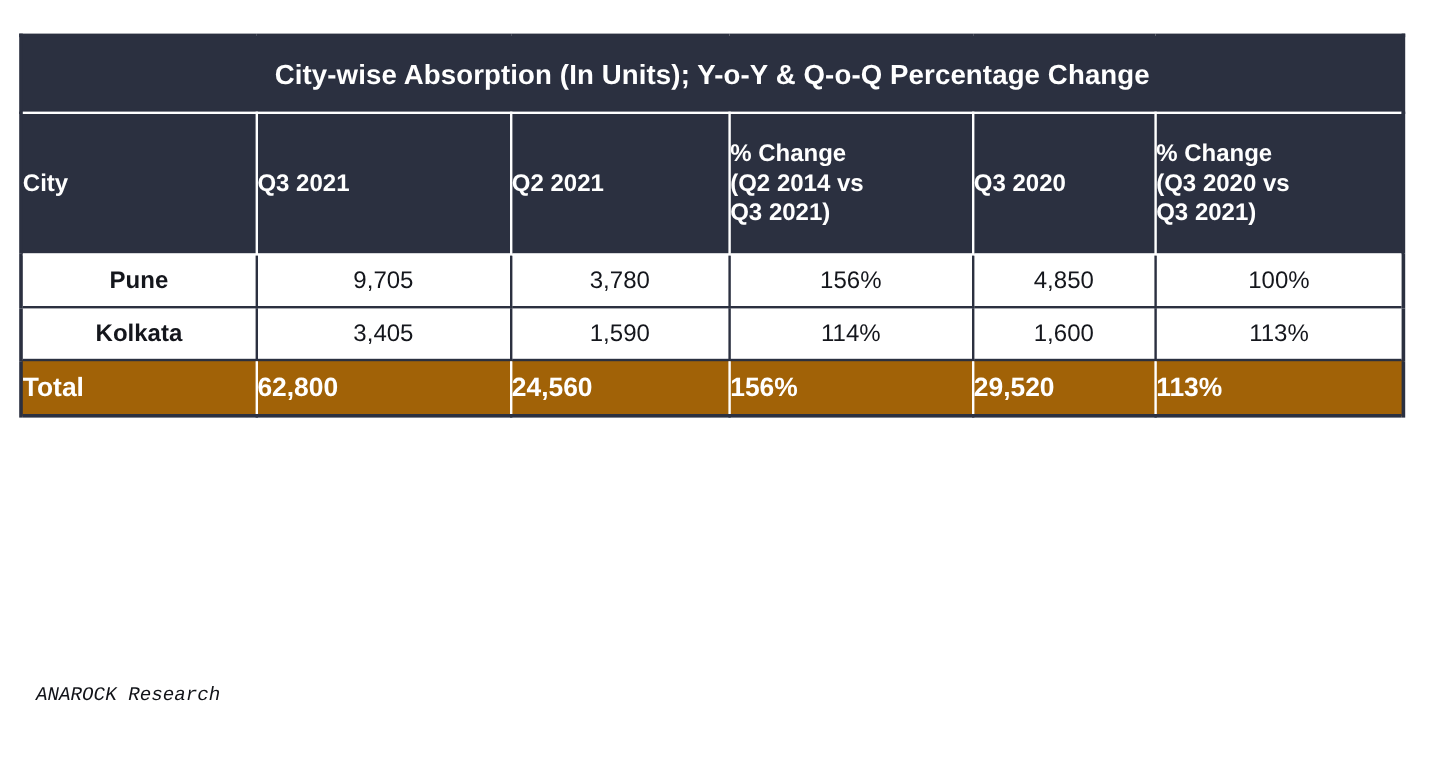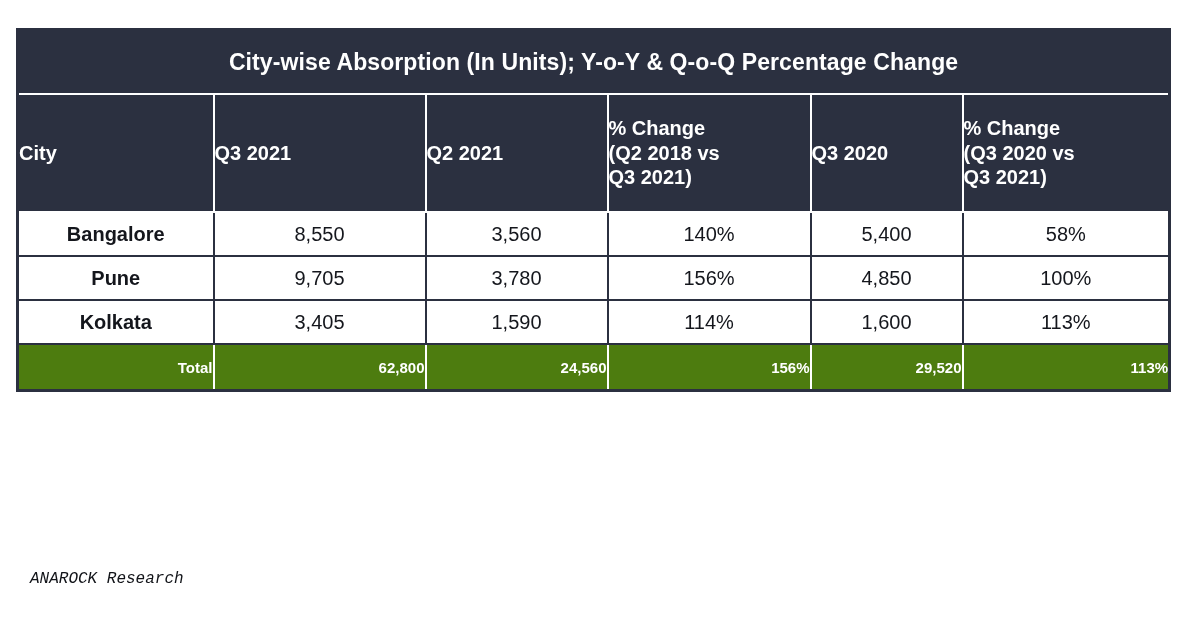--- a/index.html
+++ b/index.html
@@ -80,25 +80,25 @@
     font-weight: normal;
     text-align: center;
     height: 42px;
     background: #ffffff;
     border: 2px solid #2b3040 !important;
   }
   .num-cell.last {
     border-right: 3px solid #2b3040 !important;
   }
   .total-cell {
-    background: #4d7c0f;
+    background: #a16207;
     color: #ffffff;
-    font-size: 15px;
+    font-size: 22px;
     font-weight: bold;
-    text-align: right;
+    text-align: left;
     height: 44px;
   }
   .total-cell.first {
     border-left: 3px solid #2b3040 !important;
   }
   .total-cell.last {
     border-right: 3px solid #2b3040 !important;
   }
   .source {
     position: absolute;
@@ -135,41 +135,33 @@
             <span class="hdr-line">City</span>
           </td>
           <td class="hdr-cell">
             <span class="hdr-line">Q3 2021</span>
           </td>
           <td class="hdr-cell">
             <span class="hdr-line">Q2 2021</span>
           </td>
           <td class="hdr-cell">
             <span class="hdr-line">% Change</span>
-            <span class="hdr-line">(Q2 2018 vs</span>
+            <span class="hdr-line">(Q2 2014 vs</span>
             <span class="hdr-line">Q3 2021)</span>
           </td>
           <td class="hdr-cell">
             <span class="hdr-line">Q3 2020</span>
           </td>
           <td class="hdr-cell">
             <span class="hdr-line">% Change</span>
             <span class="hdr-line">(Q3 2020 vs</span>
             <span class="hdr-line">Q3 2021)</span>
           </td>
         </tr>
 
-        <tr>
-          <td class="city-cell">Bangalore</td>
-          <td class="num-cell">8,550</td>
-          <td class="num-cell">3,560</td>
-          <td class="num-cell">140%</td>
-          <td class="num-cell">5,400</td>
-          <td class="num-cell last">58%</td>
-        </tr>
         <tr>
           <td class="city-cell">Pune</td>
           <td class="num-cell">9,705</td>
           <td class="num-cell">3,780</td>
           <td class="num-cell">156%</td>
           <td class="num-cell">4,850</td>
           <td class="num-cell last">100%</td>
         </tr>
         <tr>
           <td class="city-cell">Kolkata</td>

